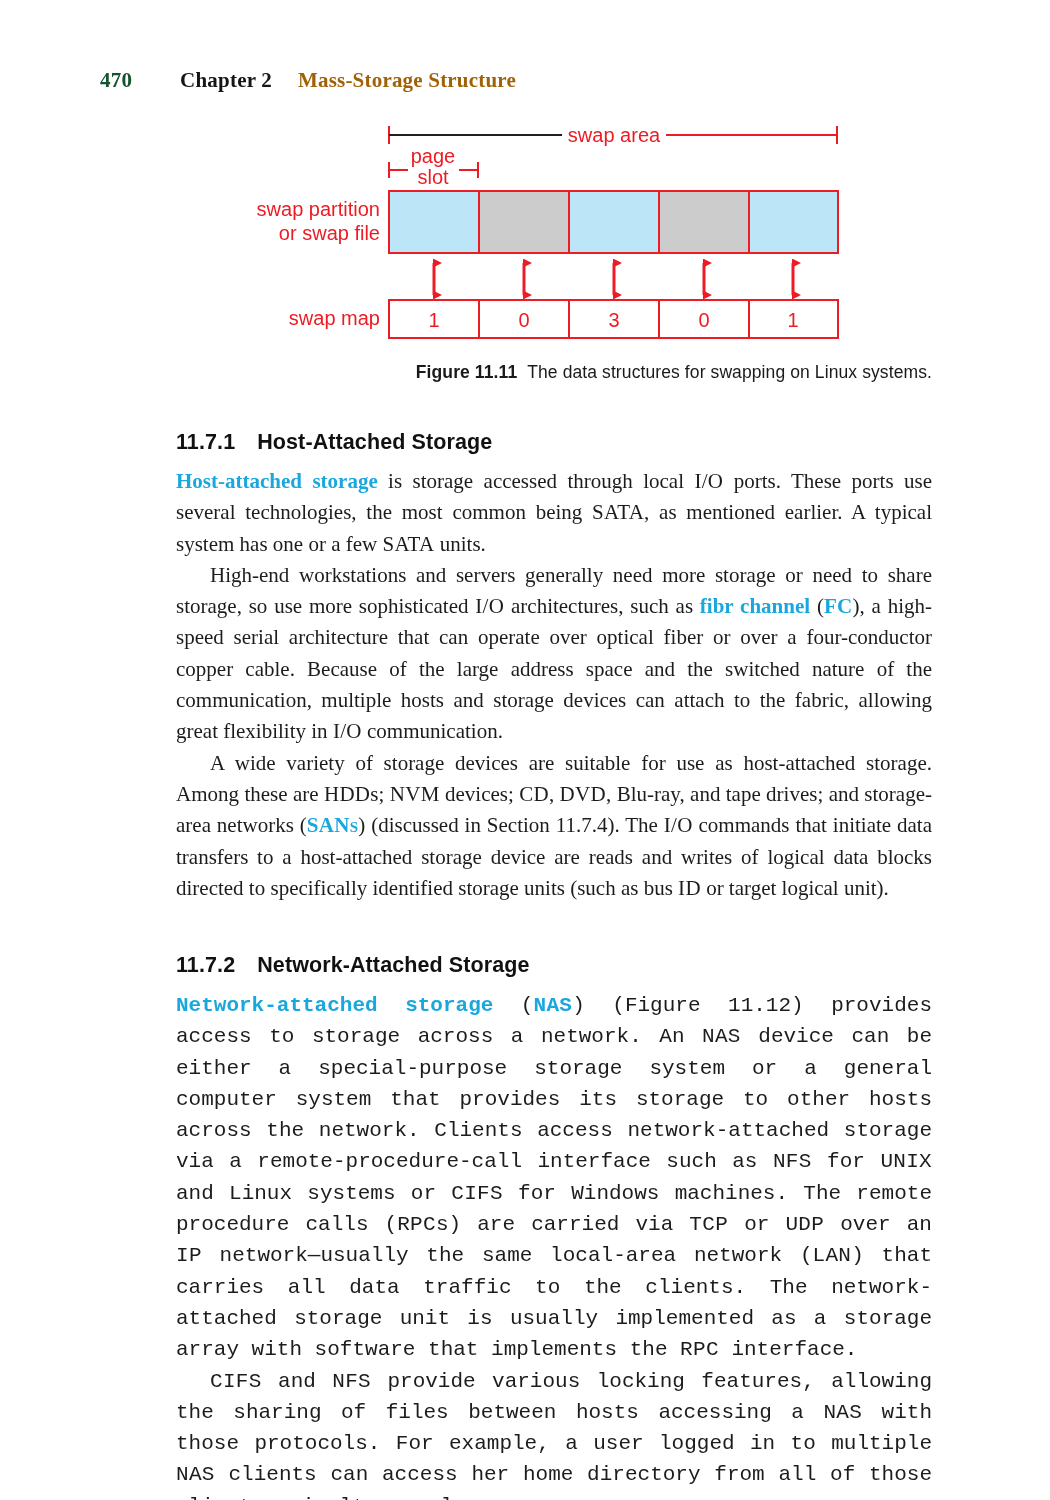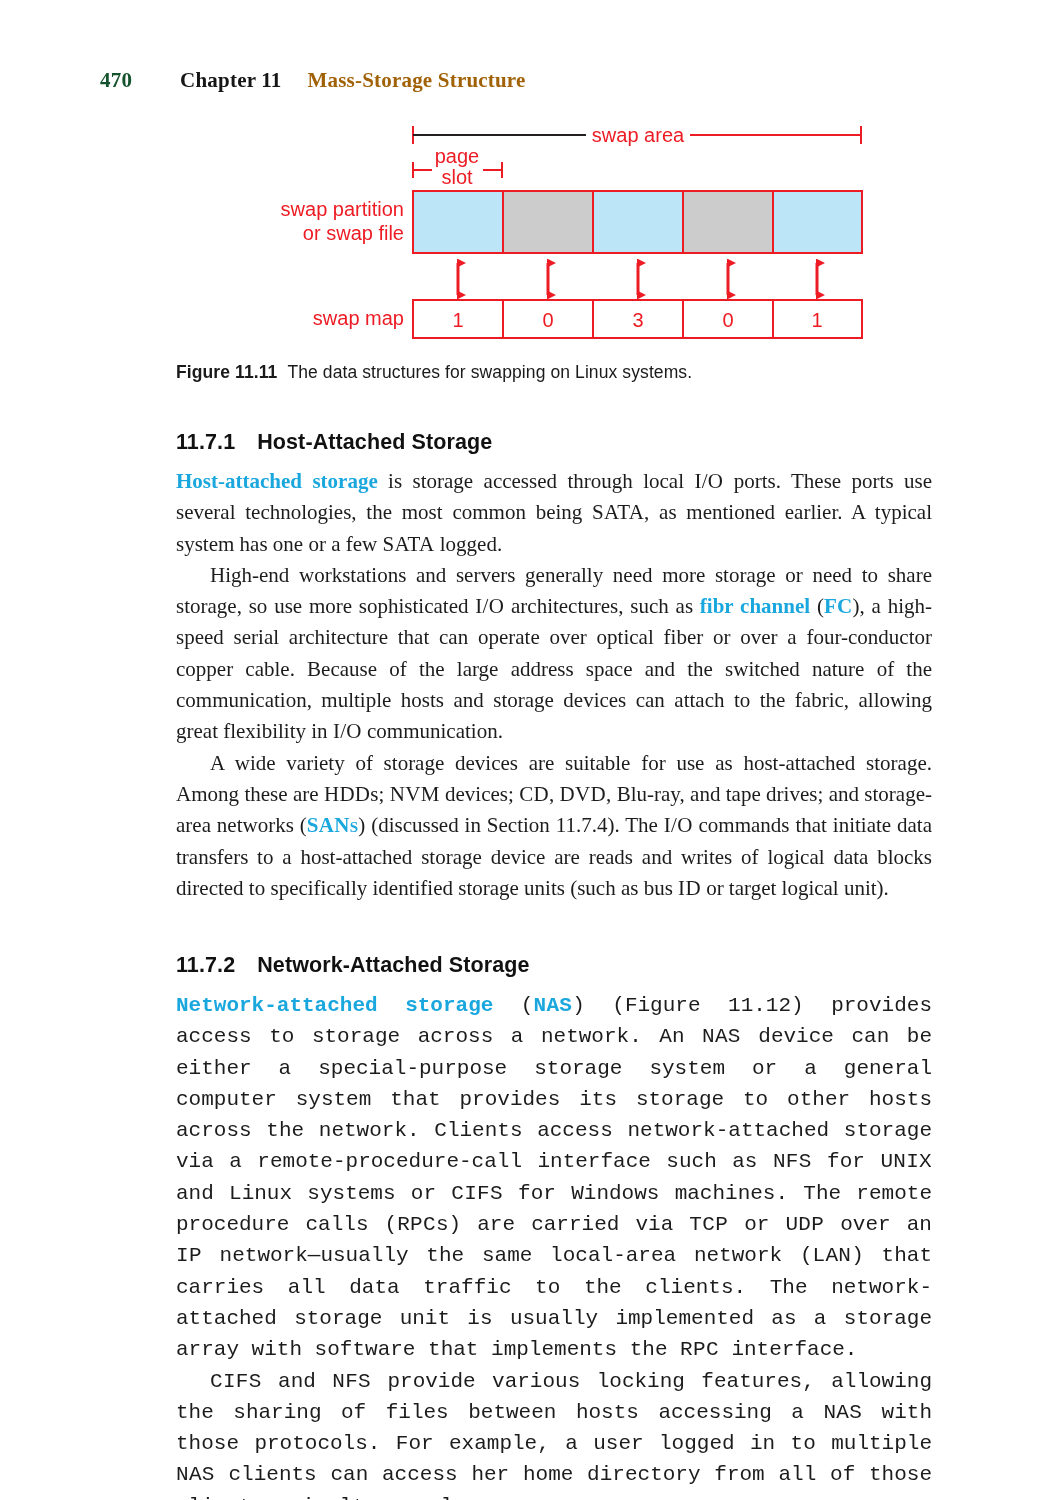--- a/index.html
+++ b/index.html
@@ -51,30 +51,29 @@
     letter-spacing: 0.2px;
   }
 
   
   .figure {
     position: absolute;
     left: 0;
     top: 110px;
     width: 914px;
     height: 250px;
-    padding-left: 24px;
   }
   .fig-svg { display: block; }
 
   .figcaption {
     position: absolute;
     left: 176px;
     top: 362px;
     width: 756px;
-    text-align: left;
+    text-align: right;
     font-family: "Liberation Sans", sans-serif;
     font-size: 17.5px;
     color: #1a1a1a;
     letter-spacing: 0.1px;
   }
   .figcaption b {
     font-weight: bold;
   }
   .figcaption .capbody { font-weight: normal; margin-left: 10px; }
 
@@ -126,21 +125,21 @@
 
   
   .body p:last-child { }
 </style>
 </head>
 <body>
 
 <div class="page">
 
   <div class="runhead">
-    <span class="folio">470</span><span class="chap">Chapter 11</span><span class="chaptitle">Mass-Storage Structure</span>
+    <span class="folio">470</span><span class="chap">Chapter 2</span><span class="chaptitle">Mass-Storage Structure</span>
   </div>
 
   <div class="figure">
     <svg class="fig-svg" width="1050" height="250" viewBox="0 0 1050 250">
       <defs>
         <marker id="arrUp" markerWidth="9" markerHeight="9" refX="4.5" refY="8" orient="auto" markerUnits="userSpaceOnUse">
           <path d="M4.5,0 L9,9 L0,9 Z" fill="#ed1c24"></path>
         </marker>
         <marker id="arrDn" markerWidth="9" markerHeight="9" refX="4.5" refY="8" orient="auto" markerUnits="userSpaceOnUse">
           <path d="M4.5,0 L9,9 L0,9 Z" fill="#ed1c24"></path>
@@ -202,21 +201,21 @@
 
   <div class="figcaption">
     <b>Figure 11.11</b><span class="capbody">The data structures for swapping on Linux systems.</span>
   </div>
 
   <div class="h3" style="top:430px;">
     <span class="num">11.7.1</span><span>Host-Attached Storage</span>
   </div>
 
   <div class="body" style="top:466px;">
-    <p><span class="term">Host-attached storage</span><span> is storage accessed through local </span><span class="sc">I/O</span><span> ports. These ports use several technologies, the most common being </span><span class="sc">SATA</span><span>, as mentioned earlier. A typical system has one or a few </span><span class="sc">SATA</span><span> logged.</span></p>
+    <p><span class="term">Host-attached storage</span><span> is storage accessed through local </span><span class="sc">I/O</span><span> ports. These ports use several technologies, the most common being </span><span class="sc">SATA</span><span>, as mentioned earlier. A typical system has one or a few </span><span class="sc">SATA</span><span> units.</span></p>
 
 
     <p class="indent"><span>High-end workstations and servers generally need more storage or need to share storage, so use more sophisticated </span><span class="sc">I/O</span><span> architectures, such as </span><span class="term">fibr channel</span><span> (</span><span class="acr-blue">FC</span><span>), a high-speed serial architecture that can operate over optical fiber or over a four-conductor copper cable. Because of the large address space and the switched nature of the communication, multiple hosts and storage devices can attach to the fabric, allowing great flexibility in </span><span class="sc">I/O</span><span> communication.</span></p>
 
     <p class="indent"><span>A wide variety of storage devices are suitable for use as host-attached storage. Among these are </span><span class="sc">HDD</span><span>s; </span><span class="sc">NVM</span><span> devices; </span><span class="sc">CD</span><span>, </span><span class="sc">DVD</span><span>, Blu-ray, and tape drives; and storage-area networks (</span><span class="acr-blue">SAN</span><span class="acr-blue">s</span><span>) (discussed in Section 11.7.4). The </span><span class="sc">I/O</span><span> commands that initiate data transfers to a host-attached storage device are reads and writes of logical data blocks directed to specifically identified storage units (such as bus </span><span class="sc">ID</span><span> or target logical unit).</span></p>
   </div>
 
   <div class="h3" style="top:953px;">
     <span class="num">11.7.2</span><span>Network-Attached Storage</span>
   </div>

